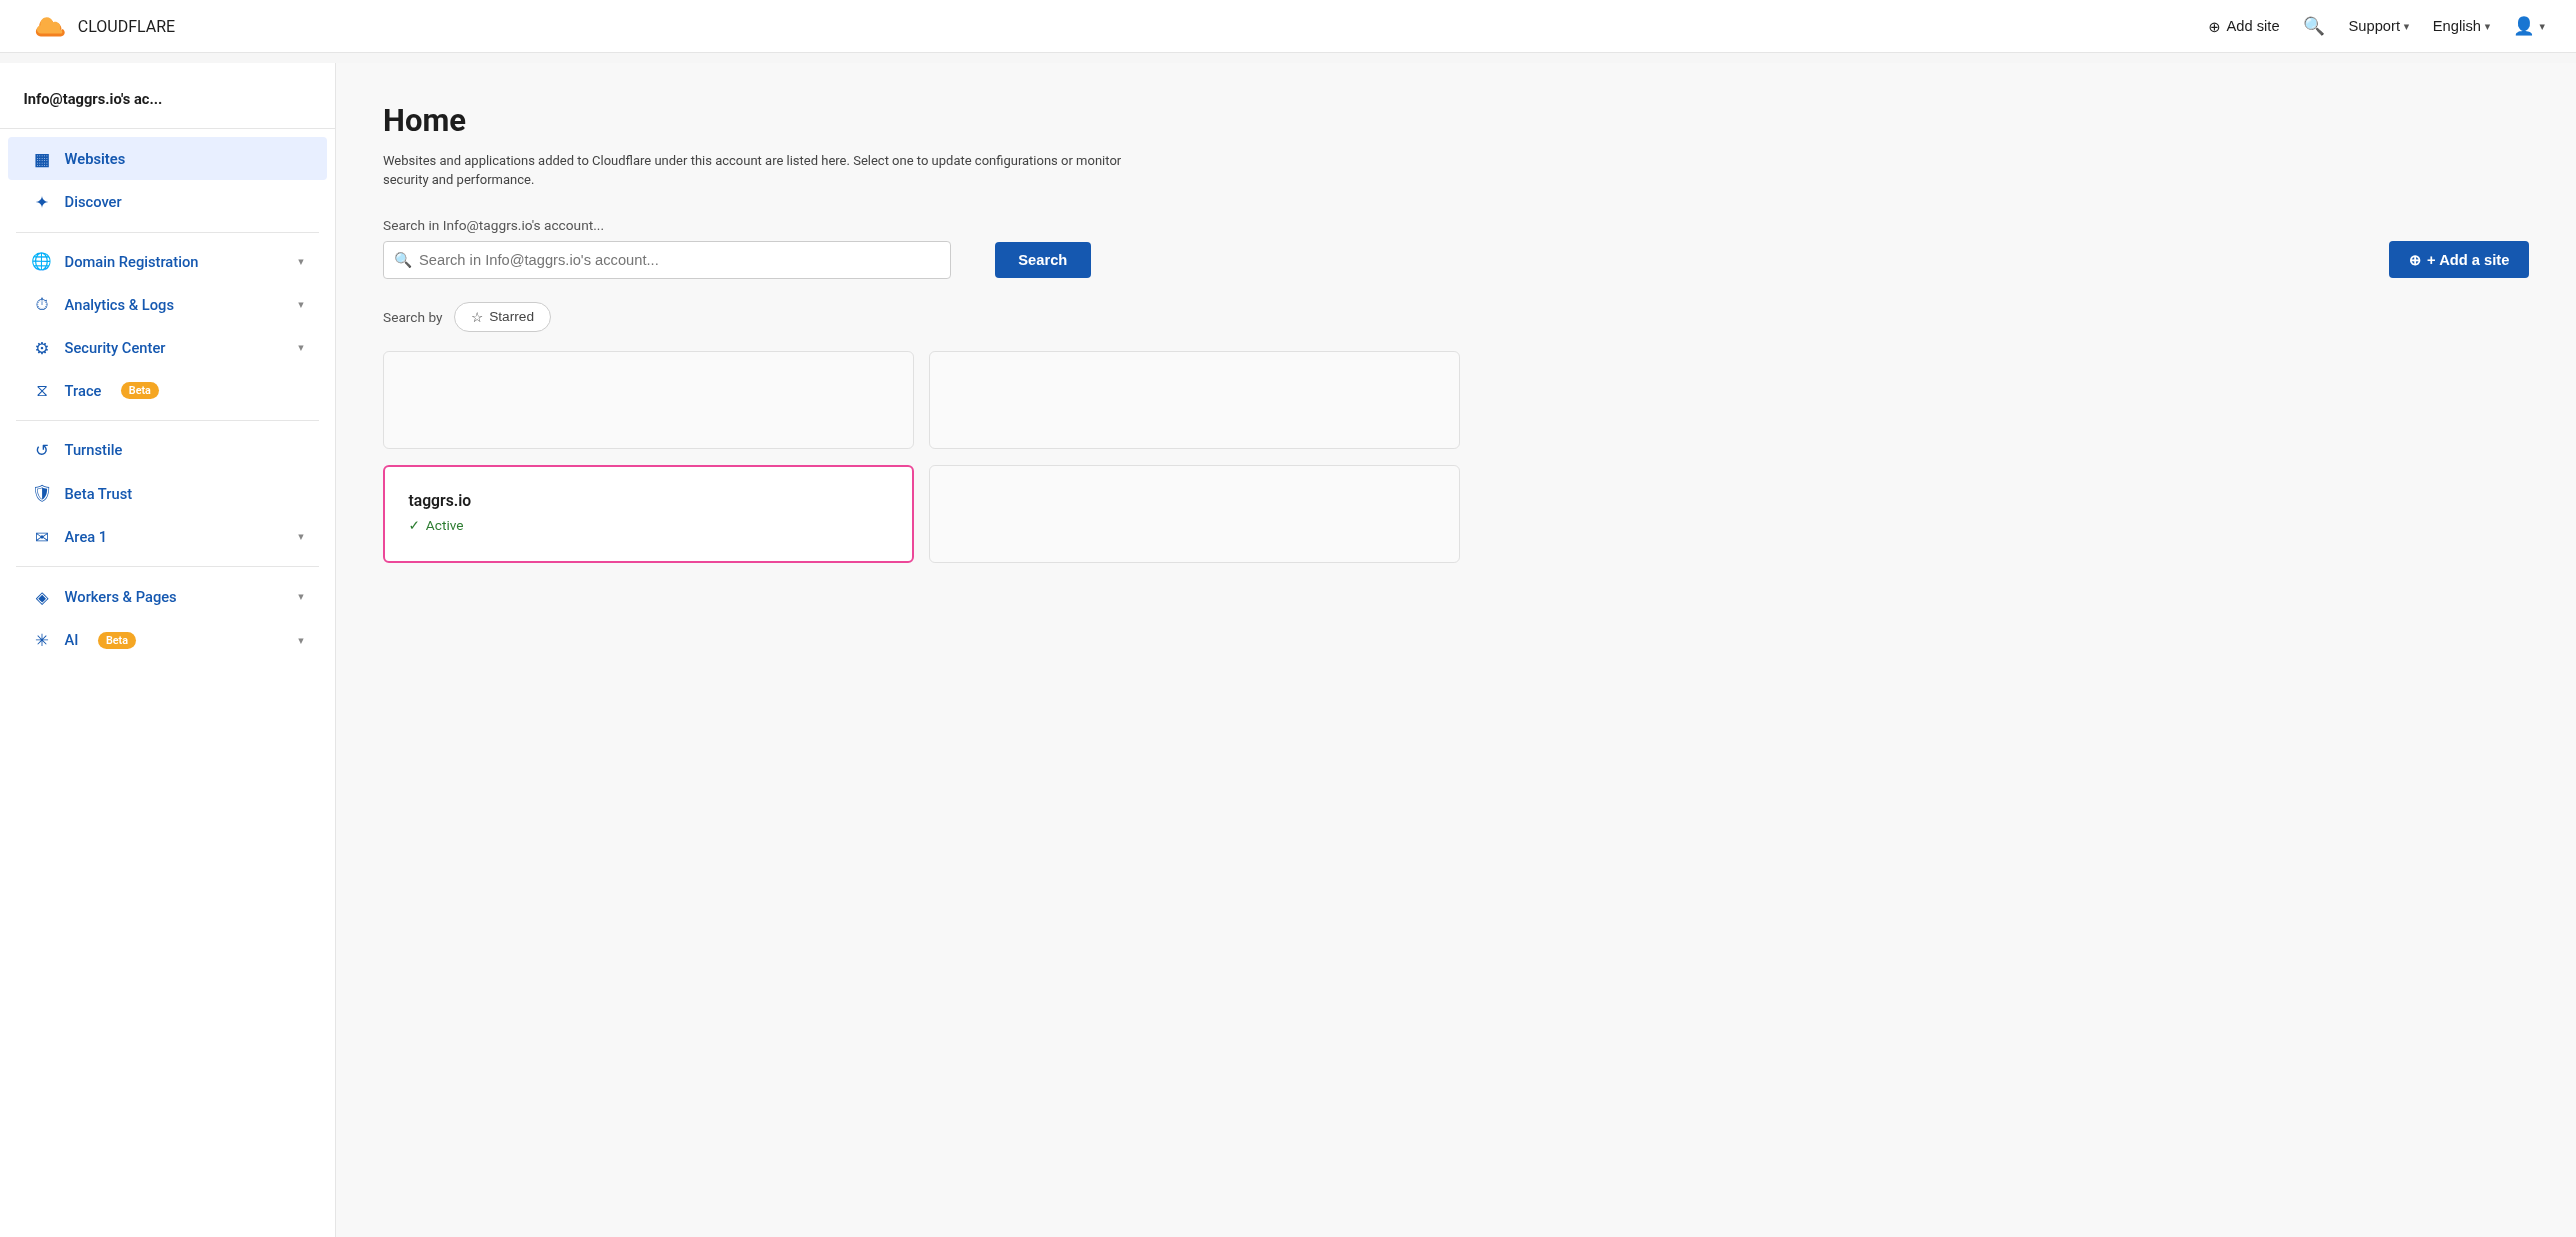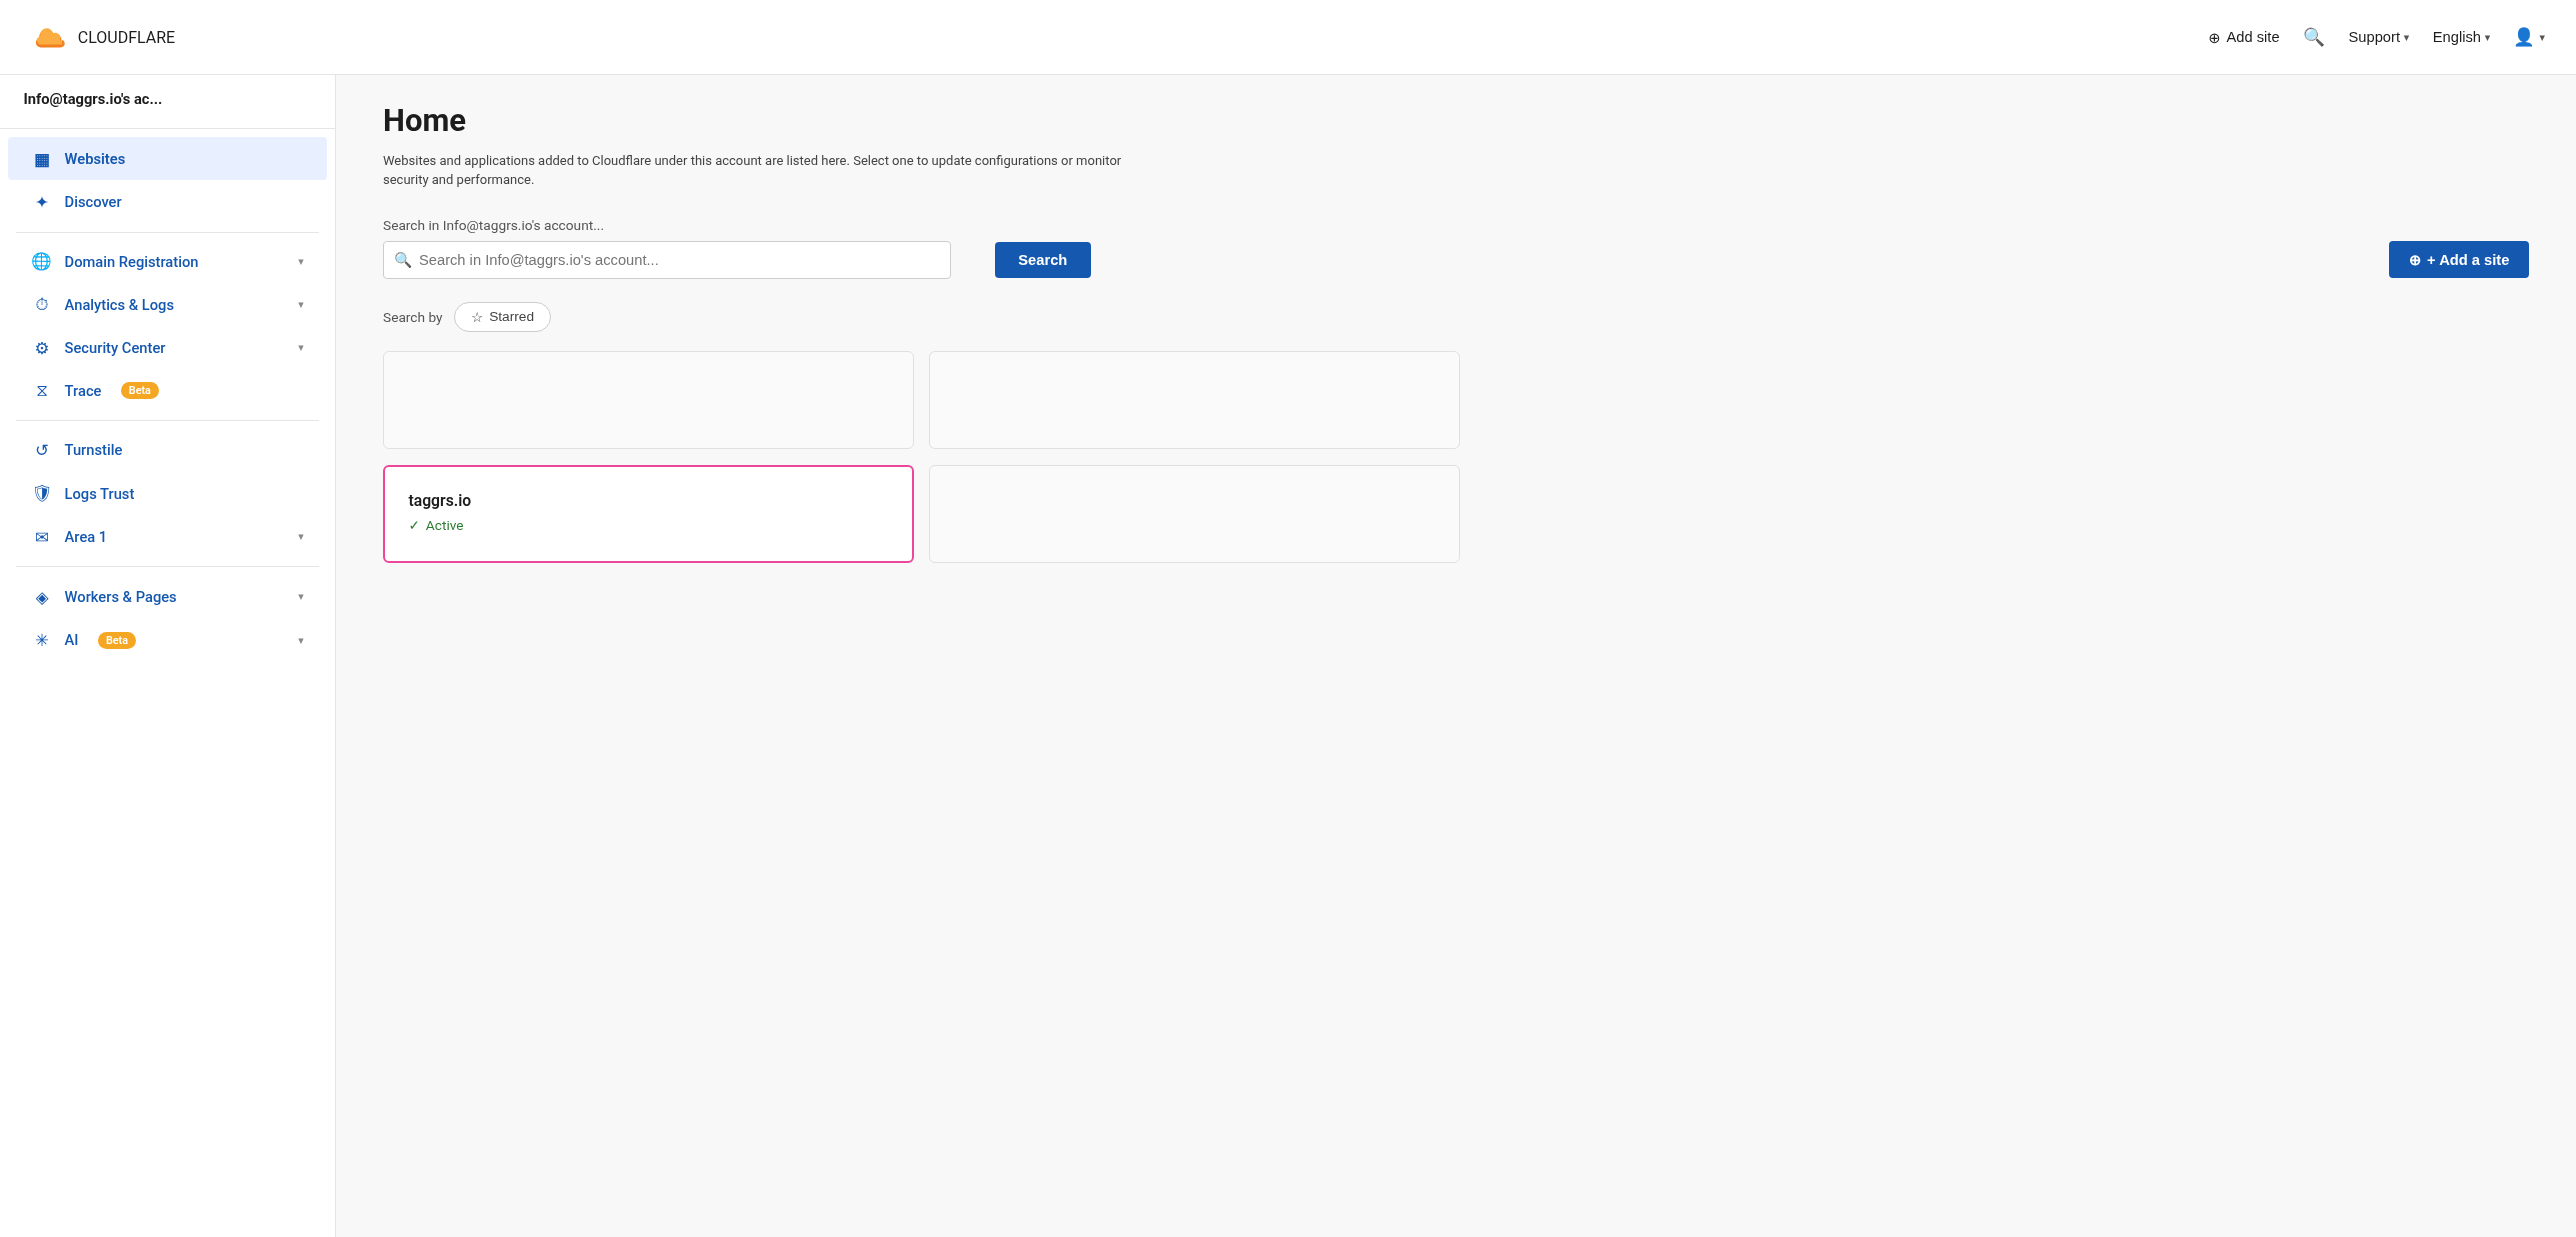--- a/index.html
+++ b/index.html
@@ -2,21 +2,21 @@
 <html><head>
   <meta charset="utf-8">
   <style>
     * { box-sizing: border-box; margin: 0; padding: 0; }
     body { font-family: -apple-system, BlinkMacSystemFont, 'Segoe UI', Roboto, sans-serif; background: #f6f6f6; color: #1d1d1d; }
 
     
     .navbar {
       display: flex; align-items: center; justify-content: space-between;
       background: #fff; border-bottom: 1px solid #e5e5e5;
-      padding: 0 31px; height: 75px; position: fixed; top: 0; left: 0; right: 0; z-index: 100;
+      padding: 0 31px; height: 53px; position: fixed; top: 0; left: 0; right: 0; z-index: 100;
     }
     .navbar-right { display: flex; align-items: center; gap: 23.5px; }
     .navbar-right .add-site-btn {
       display: flex; align-items: center; gap: 5.9px;
       background: none; border: none; color: #1d1d1d; font-size: 14.7px; cursor: pointer; font-weight: 500;
     }
     .navbar-right .nav-icon-btn {
       background: none; border: none; cursor: pointer; color: #1d1d1d; font-size: 17.6px;
     }
     .navbar-right .nav-text-btn {
@@ -199,21 +199,21 @@
     <div class="sidebar-item">
       <div class="sidebar-item-inner">
         <span class="sidebar-icon">↺</span>
         <span>Turnstile</span>
       </div>
     </div>
 
     <div class="sidebar-item">
       <div class="sidebar-item-inner">
         <span class="sidebar-icon">🛡</span>
-        <span>Logs Trust</span>
+        <span>Beta Trust</span>
       </div>
     </div>
 
     <div class="sidebar-item">
       <div class="sidebar-item-inner">
         <span class="sidebar-icon">✉</span>
         <span>Area 1</span>
       </div>
       <span class="sidebar-chevron">▾</span>
     </div>

